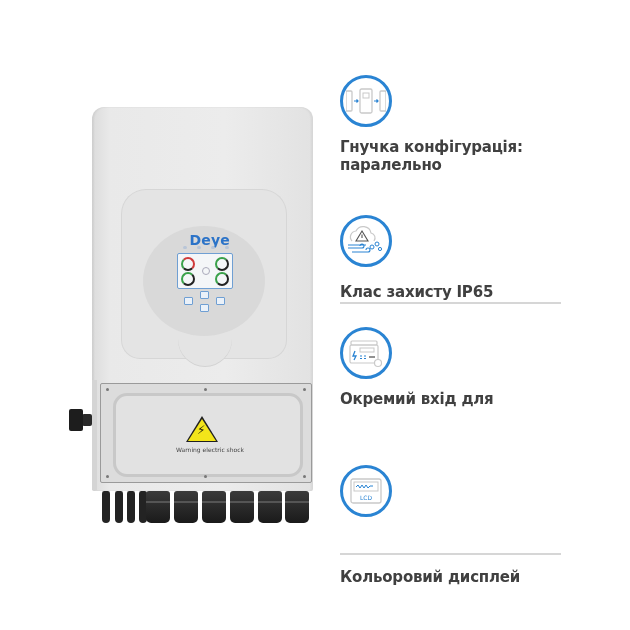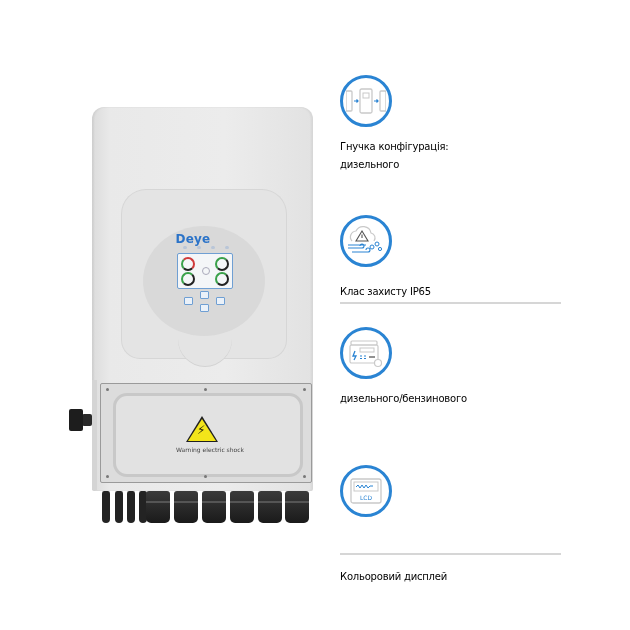--- a/index.html
+++ b/index.html
@@ -20,21 +20,21 @@
       box-shadow: 0 0 0 1px #d6d6d6;
     }
     .front-bump {
       position:absolute; left:178px; top:330px; width:54px; height:36px;
       background:#e4e4e4; border-radius:0 0 27px 27px; box-shadow:0 1px 0 #d2d2d2;
     }
     .display-oval {
       position:absolute; left:143px; top:226px; width:122px; height:110px;
       border-radius:50%; background:#d9d9d9;
     }
-    .brand-logo { position:absolute; left:168px; top:232px; width:50px; font-size:12px; font-weight:bold; color:#2b73c8; text-align:center; letter-spacing:0.2px; }
+    .brand-logo { position:absolute; left:180px; top:232px; width:50px; font-size:14px; font-weight:bold; color:#2b73c8; text-align:right; letter-spacing:0.2px; }
     .led-row { position:absolute; left:183px; top:246px; width:46px; display:flex; justify-content:space-between; }
     .led { width:4px; height:3px; background:#b9c6d8; border-radius:2px; }
     .lcd {
       position:absolute; left:177px; top:253px; width:54px; height:34px;
       background:#f4f6f8; border:1.5px solid #6f9fd3; border-radius:2px;
     }
     .gauge { position:absolute; width:10px; height:10px; border-radius:50%; border:2px solid #222; border-top-color:#3aa14a; border-left-color:#3aa14a; }
     .gauge.red { border-top-color:#d03a3a; border-right-color:#d03a3a; }
     .lcd-center { position:absolute; left:24px; top:13px; width:6px; height:6px; border-radius:50%; border:1px solid #aab; }
     .key { position:absolute; width:7px; height:6px; border:1px solid #6f9fd3; border-radius:1px; background:#eaf1f9; }
@@ -68,21 +68,21 @@
     .connector.thin { width:8px; }
     .connector.gland { width:24px; background:linear-gradient(180deg,#3a3a3a,#1a1a1a); }
     .connector.gland::after { content:""; position:absolute; left:0; right:0; top:10px; height:2px; background:#555; }
     .feat-icon {
       position:absolute; left:0; width:52px; height:52px; border-radius:50%;
       border:3px solid #2a84d3; background:#fff; box-sizing:border-box;
       display:flex; align-items:center; justify-content:center;
     }
     .feat-text {
       position:absolute; left:0; width:260px; font-family:"DejaVu Sans", sans-serif;
-      font-size:10px; line-height:18px; color:#000000; font-weight:400; letter-spacing:-0.2px;
+      font-size:15px; line-height:18px; color:#404040; font-weight:700; letter-spacing:-0.2px;
     }
     .sep { position:absolute; left:340px; width:221px; height:2px; background:#d6d6d6; }
   </style>
 </head>
 <body>
 
 <div class="product">
   <div class="inv-body"></div>
   <div class="inv-edge-left"></div>
 
@@ -143,21 +143,21 @@
     <rect x="0" y="5" width="6" height="20" rx="1" fill="none" stroke="#c9c9c9" stroke-width="1.3"></rect>
     <rect x="14" y="3" width="12" height="24" rx="1.5" fill="none" stroke="#c9c9c9" stroke-width="1.3"></rect>
     <rect x="17" y="7" width="6" height="5" fill="none" stroke="#c9c9c9" stroke-width="1"></rect>
     <rect x="34" y="5" width="6" height="20" rx="1" fill="none" stroke="#c9c9c9" stroke-width="1.3"></rect>
     <path d="M8 15 L12 15 M10.5 13.5 L12 15 L10.5 16.5" stroke="#2a84d3" stroke-width="1.2" fill="none"></path>
     <path d="M28 15 L32 15 M30.5 13.5 L32 15 L30.5 16.5" stroke="#2a84d3" stroke-width="1.2" fill="none"></path>
   </svg>
 </div>
 <div class="feat-text" style="left:340px;top:138px;">
   <div>Гнучка конфігурація:</div>
-  <div>дизельного</div>
+  <div>паралельно</div>
 </div>
 
 <div class="feat-icon" style="left:340px;top:215px;">
   <svg width="40" height="32" viewBox="0 0 40 32">
     <path d="M6 16 a6 6 0 0 1 4-10 a8 8 0 0 1 15 2 a5 5 0 0 1 3 8" fill="none" stroke="#c9c9c9" stroke-width="1.2"></path>
     <path d="M16 6 L22 16 L10 16 Z" fill="none" stroke="#555" stroke-width="1.1"></path>
     <line x1="16" y1="9.5" x2="16" y2="13" stroke="#555" stroke-width="1.1"></line>
     <path d="M2 20 H20 M2 23 H16 a2 2 0 1 0 -2 -2" fill="none" stroke="#2a84d3" stroke-width="1.1"></path>
     <circle cx="26" cy="22" r="2" fill="none" stroke="#2a84d3" stroke-width="1"></circle>
     <circle cx="31" cy="19" r="2" fill="none" stroke="#2a84d3" stroke-width="1"></circle>
@@ -175,21 +175,21 @@
     <rect x="3" y="3" width="26" height="4" rx="1" fill="none" stroke="#c9c9c9" stroke-width="1.2"></rect>
     <rect x="2" y="7" width="28" height="18" rx="1.5" fill="none" stroke="#c9c9c9" stroke-width="1.2"></rect>
     <rect x="12" y="10" width="14" height="4" fill="none" stroke="#c9c9c9" stroke-width="1"></rect>
     <path d="M7 13 L5 18 L8 18 L6 22" fill="none" stroke="#2a84d3" stroke-width="1.3"></path>
     <path d="M12 18 h2 M12 20.5 h2 M16 18 h2 M16 20.5 h2" stroke="#2a84d3" stroke-width="1"></path>
     <line x1="21" y1="19" x2="27" y2="19" stroke="#555" stroke-width="1.3"></line>
     <circle cx="30" cy="25" r="3.5" fill="#fff" stroke="#c9c9c9" stroke-width="1.2"></circle>
   </svg>
 </div>
 <div class="feat-text" style="left:340px;top:390px;">
-  <div>дизельного/бензинового</div>
+  <div>Окремий вхід для</div>
 </div>
 
 <div class="feat-icon" style="left:340px;top:465px;">
   <svg width="32" height="26" viewBox="0 0 32 26">
     <rect x="1" y="1" width="30" height="24" rx="2" fill="none" stroke="#c9c9c9" stroke-width="1.3"></rect>
     <rect x="4" y="4" width="24" height="9" fill="none" stroke="#c9c9c9" stroke-width="1"></rect>
     <path d="M6 9 l2 -2 l2 3 l2 -3 l2 3 l2 -3 l2 3 l2 -2 l3 0" fill="none" stroke="#2a84d3" stroke-width="1"></path>
     <text x="16" y="21.5" text-anchor="middle" font-size="6" fill="#2a84d3" font-family="DejaVu Sans, sans-serif">LCD</text>
   </svg>
 </div>

